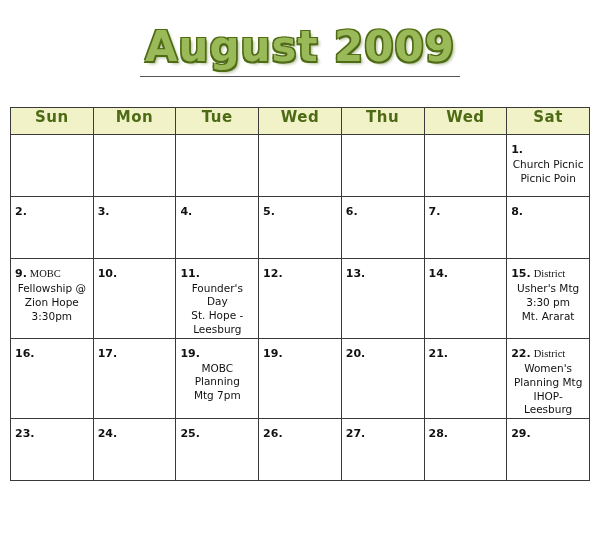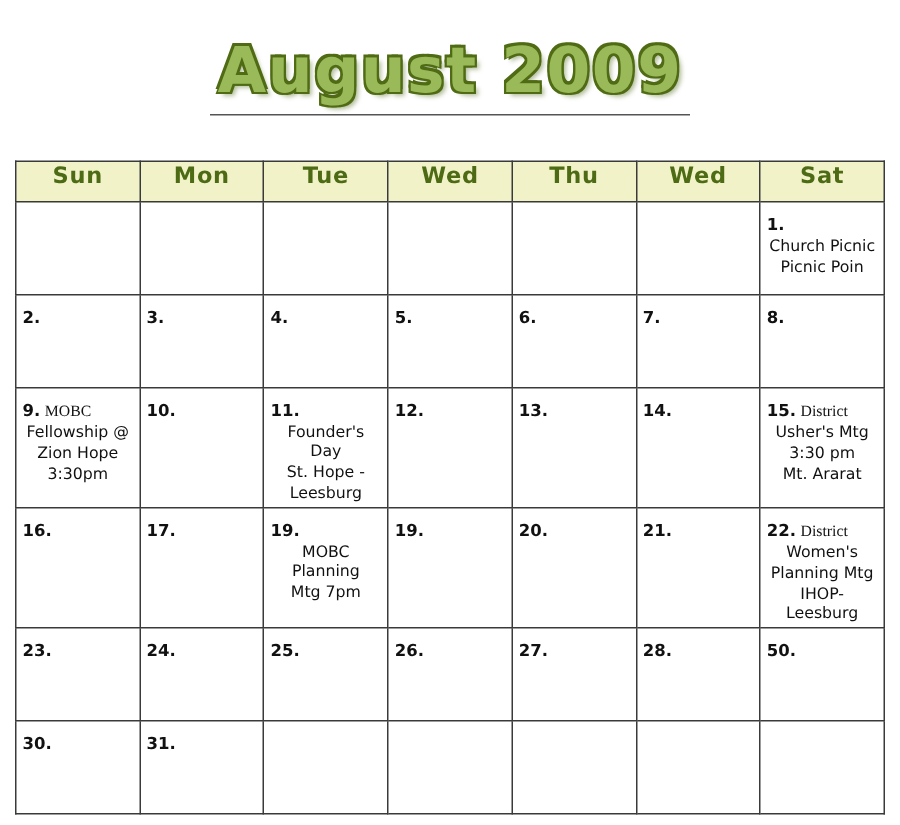--- a/index.html
+++ b/index.html
@@ -231,42 +231,19 @@
           <td>
             <div class="cell-inner"><span class="daynum">26.</span></div>
           </td>
           <td>
             <div class="cell-inner"><span class="daynum">27.</span></div>
           </td>
           <td>
             <div class="cell-inner"><span class="daynum">28.</span></div>
           </td>
           <td>
-            <div class="cell-inner"><span class="daynum">50.</span></div>
-          </td>
-        </tr>
-        <tr>
-          <td>
-            <div class="cell-inner"><span class="daynum">30.</span></div>
-          </td>
-          <td>
-            <div class="cell-inner"><span class="daynum">31.</span></div>
-          </td>
-          <td>
-            <div class="cell-inner"></div>
-          </td>
-          <td>
-            <div class="cell-inner"></div>
-          </td>
-          <td>
-            <div class="cell-inner"></div>
-          </td>
-          <td>
-            <div class="cell-inner"></div>
-          </td>
-          <td>
-            <div class="cell-inner"></div>
+            <div class="cell-inner"><span class="daynum">29.</span></div>
           </td>
         </tr>
       </tbody>
   </table>
 
 </div>
 
 </body></html>

